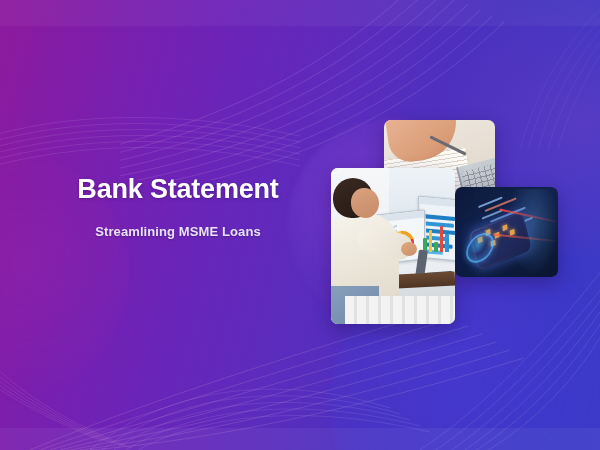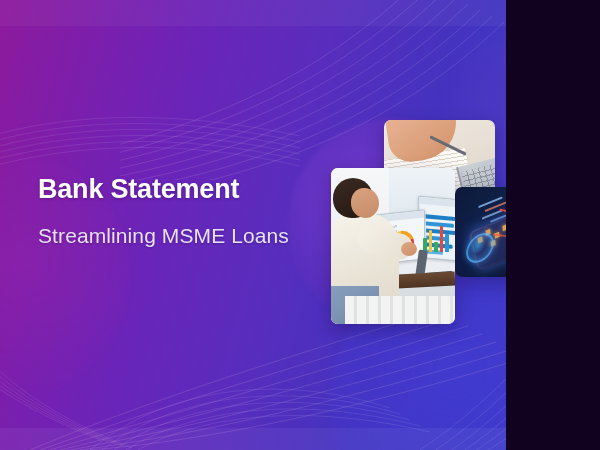--- a/index.html
+++ b/index.html
@@ -1,22 +1,23 @@
 <!DOCTYPE html>
 <html><head>
 <meta charset="utf-8">
 <style>
   html,body{margin:0;padding:0;background:#11021f;}
   body{font-family:"Liberation Sans",sans-serif;}
 
   #banner{
     position:relative;
-    width:506px;height:450px;
+    width:600px;height:450px;
     overflow:hidden;
     background:linear-gradient(105deg,#8d1a9c 0%,#7a1fae 18%,#6a24b8 34%,#5b2cbd 52%,#4632bf 72%,#3b37c4 88%,#3b3cc9 100%);
+    text-align:center;
   }
 
   
   .bg-layer{position:absolute;inset:0;pointer-events:none;}
 
   .glow-circle{
     position:absolute;border-radius:50%;
     filter:blur(2px);
   }
   .circle-a{ 
@@ -52,22 +53,22 @@
     color:#ffffff;
     font-size:27px;
     font-weight:bold;
     line-height:1.33;
     letter-spacing:-.2px;
     margin:0;
     text-shadow:0 1px 3px rgba(30,0,60,.35);
   }
   .subtitle{
     color:#e9e2f7;
-    font-size:21px;
-    font-weight:normal;
+    font-size:13px;
+    font-weight:bold;
     letter-spacing:.1px;
     margin:16px 0 0 0;
     text-shadow:0 1px 2px rgba(30,0,60,.30);
   }
 
   
   .card{
     position:absolute;
     border-radius:7px;
     overflow:hidden;

